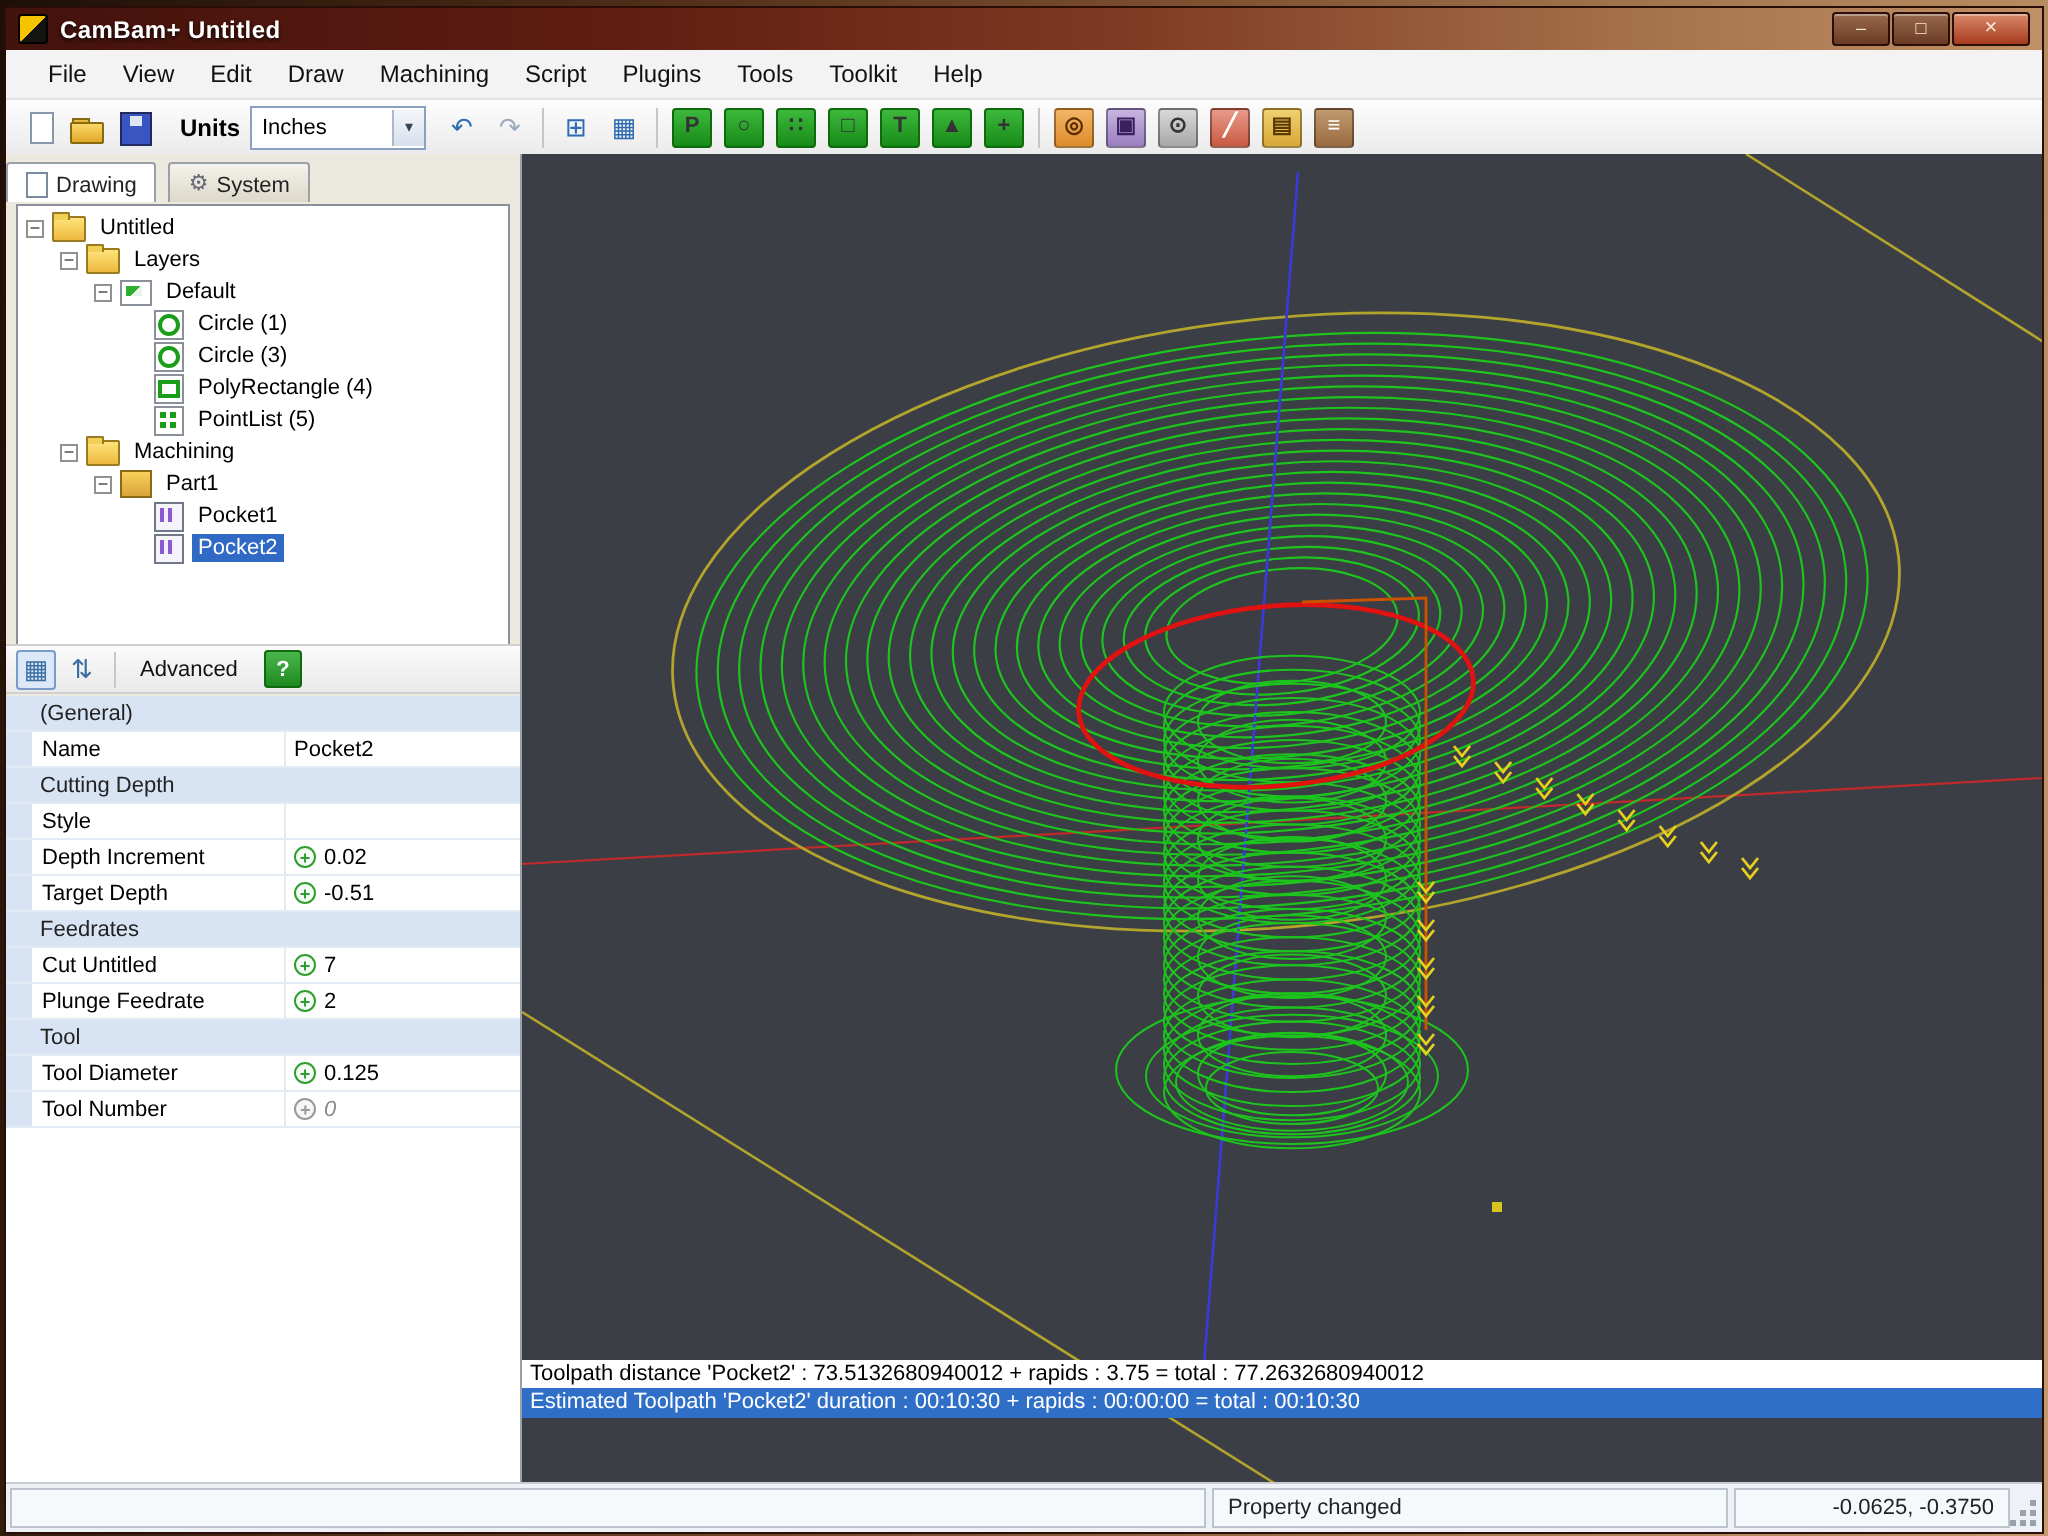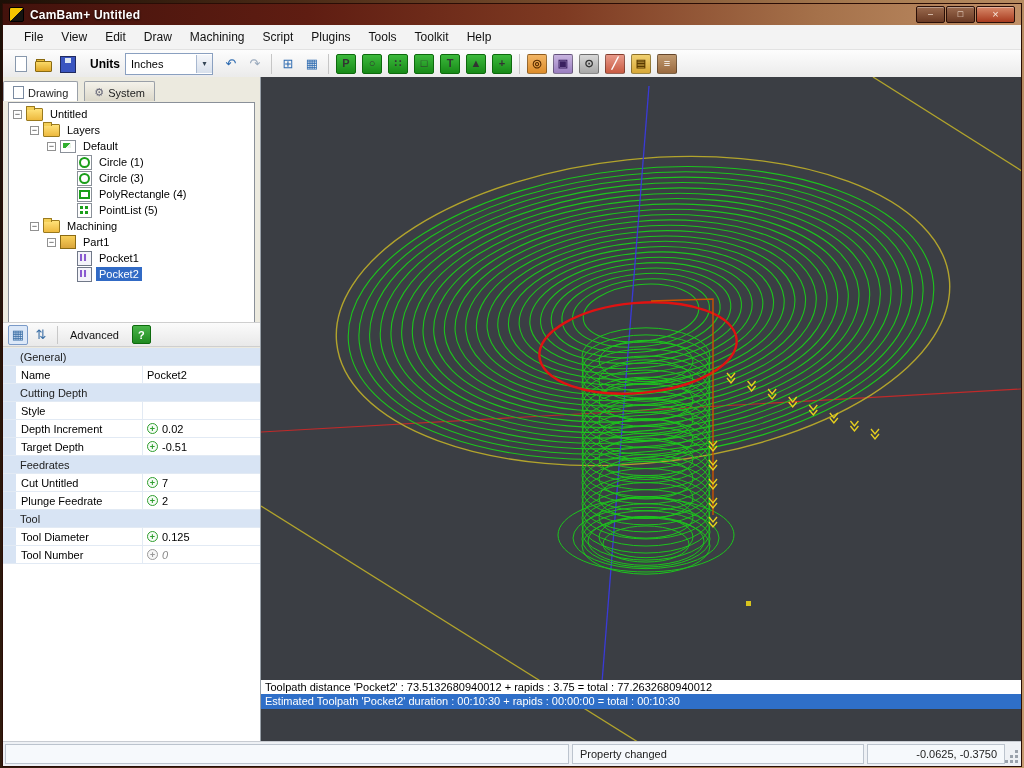--- a/index.html
+++ b/index.html
@@ -92,21 +92,21 @@
   #viewport{position:absolute;left:258px;top:73px;right:0;bottom:25px;background:#3b3e44;overflow:hidden}
   #scene{position:absolute;inset:0;width:100%;height:100%}
   .vmsg{position:absolute;left:0;right:0;height:15px;font-size:11px;line-height:14px;padding-left:4px;white-space:nowrap;overflow:hidden}
   .vmsg-normal{bottom:46px;background:#ffffff;color:#000}
   .vmsg-highlight{bottom:32px;background:#2f6fc8;color:#fff}
 
   
   #statusbar{position:absolute;left:0;right:0;bottom:0;height:25px;background:#eef1f5;border-top:1px solid #c8ccd2;display:flex;align-items:stretch;padding:2px 16px 2px 2px;gap:3px;box-sizing:border-box}
   .sb-cell{border:1px solid #bcc4ce;background:#f6f9fc;display:flex;align-items:center;font-size:11px;padding:0 7px;color:#222;box-sizing:border-box}
   .sb-left{flex:1}
-  .sb-mid{width:292px}
+  .sb-mid{width:258px}
   .sb-right{width:138px;justify-content:flex-end}
   .grip{position:absolute;right:2px;bottom:2px;width:13px;height:13px}
   .grip::after{content:"";position:absolute;right:1px;bottom:1px;width:3px;height:3px;background:#9aa2ac;box-shadow:-5px 0 #9aa2ac,0 -5px #9aa2ac,-10px 0 #9aa2ac,-5px -5px #9aa2ac,0 -10px #9aa2ac}
 </style>
 </head>
 <body>
 
 <div id="window">
 
   <div id="titlebar">

